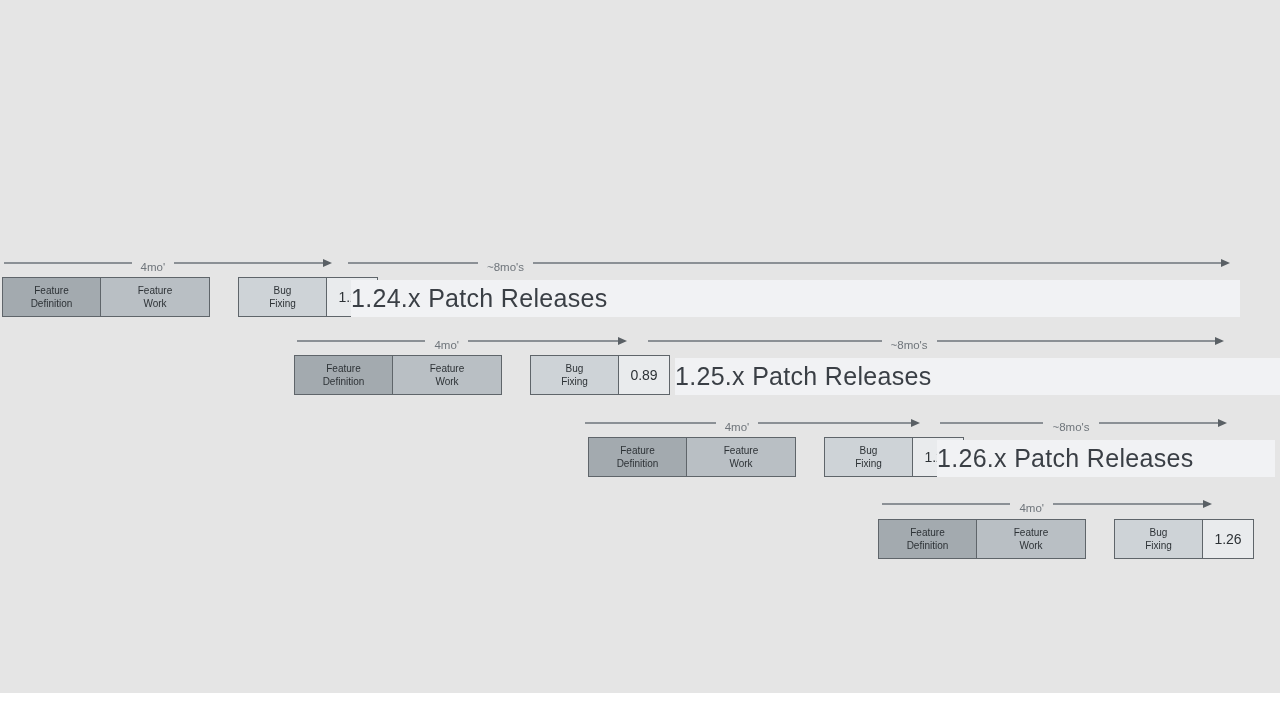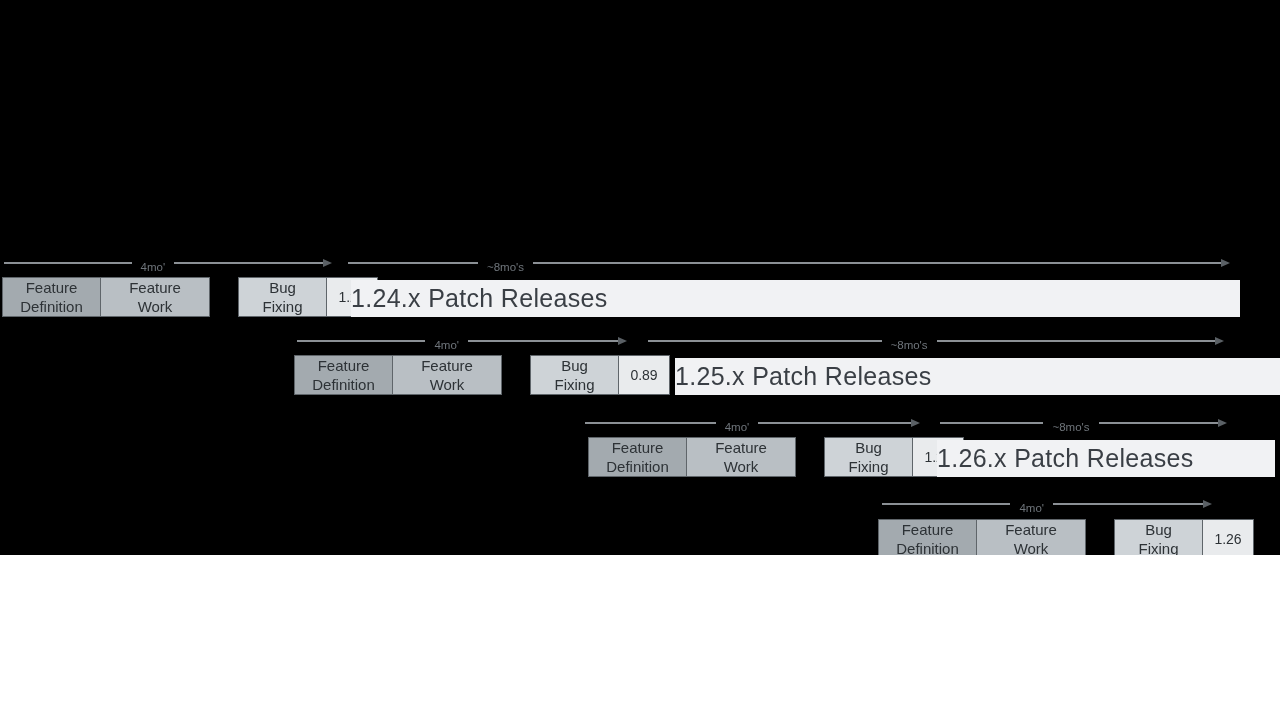--- a/index.html
+++ b/index.html
@@ -1,17 +1,17 @@
 <!DOCTYPE html>
 <html><head>
 <meta charset="utf-8">
 <style>
   html, body { margin:0; padding:0; background:#ffffff; }
   #canvas {
-    position:relative; width:1280px; height:555px; background:#000000;
+    position:relative; width:1280px; height:693px; background:#e5e5e5;
     font-family:"Liberation Sans", sans-serif; overflow:hidden;
   }
 
   
   .arrow { position:absolute; height:16px; display:flex; align-items:center; }
   .arrow .seg { position:relative; height:1.5px; background:#8b9095; }
   .arrow .seg.grow-l { flex:0.9 1 0; }
   .arrow .seg.grow-r { flex:1.1 1 0; }
   .arrow .seg.head::after {
     content:""; position:absolute; right:-2px; top:50%; transform:translateY(-50%);
@@ -23,21 +23,21 @@
     transform:translateY(4px);
   }
   
   #patch-arrow-0 .seg.grow-l { flex:0 0 130px; }
 
   
   .boxes { position:absolute; display:flex; height:40px; }
   .box {
     box-sizing:border-box; border:1px solid #5f656a; margin-left:-1px;
     display:flex; align-items:center; justify-content:center; text-align:center;
-    font-size:15px; line-height:1.3; color:#2d3236; white-space:pre-line;
+    font-size:10px; line-height:1.3; color:#2d3236; white-space:pre-line;
   }
   .box.fd { width:99px; background:#a3aaaf; margin-left:0; }
   .box.fw { width:110px; background:#b9bfc4; }
   .box.bf { width:89px; background:#ced3d7;margin-left:28px; }
   .box.ver { width:52px; background:#e9ebed; font-size:14px; }
 
   
   .patch-bar {
     position:absolute; height:37px; background:#f1f2f4;
     display:flex; align-items:center; justify-content:flex-start;

